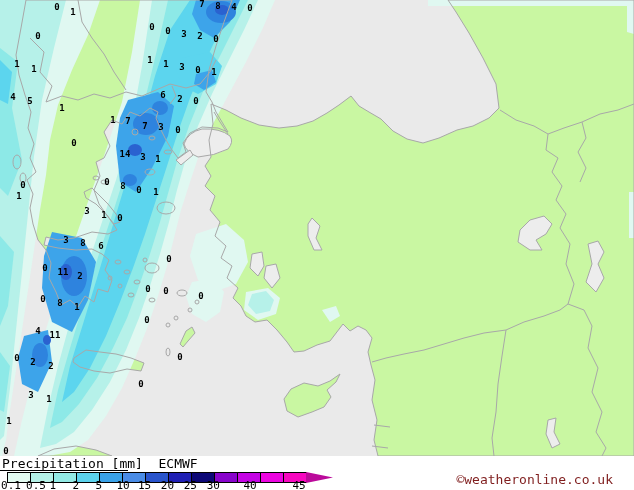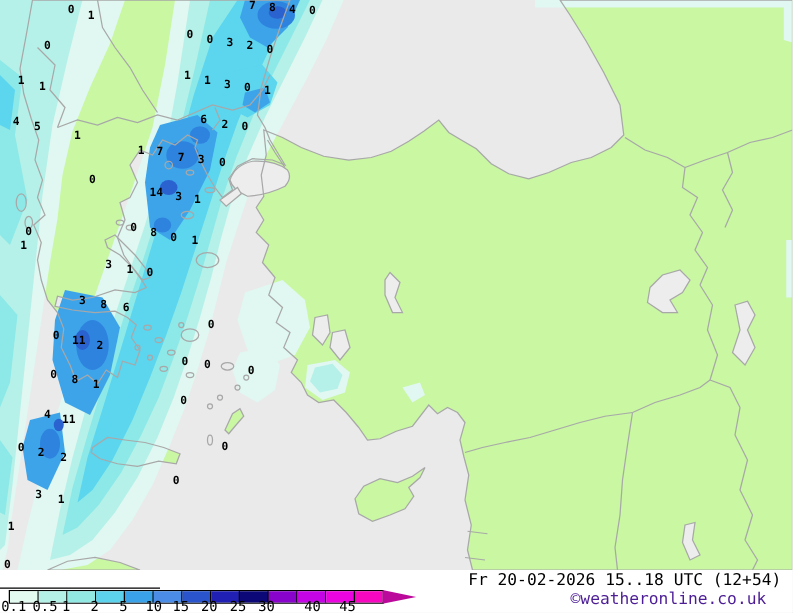--- a/index.html
+++ b/index.html
@@ -10,21 +10,21 @@
   .legend{position:absolute;left:0;top:456px;width:634px;height:34px;background:#ffffff;}
   .legend-title{position:absolute;left:2px;top:0px;font-size:13px;color:#000;white-space:nowrap;letter-spacing:0px;}
   .legend-underline{position:absolute;left:0;top:14px;width:128px;height:1px;background:#000;}
   .colorbar{position:absolute;left:7px;top:16px;width:298px;height:9px;border:1px solid #000;display:flex;}
   .colorbar .seg{height:100%;flex:1 1 auto;border-right:1px solid #000;}
   .colorbar .seg:last-child{border-right:none;}
   .scale-arrow{position:absolute;left:306px;top:15px;}
   .ticks{position:absolute;left:0;top:25px;width:340px;height:9px;}
   .ticks span{position:absolute;transform:translateX(-50%);font-size:11px;color:#000;top:0;line-height:9px;text-align:right;}
   .dt-text{position:absolute;right:9px;top:1px;font-size:13px;color:#000;white-space:nowrap;}
-  .cp-text{position:absolute;right:21px;top:16px;font-size:13px;color:#4c1d95;white-space:nowrap;}
+  .cp-text{position:absolute;right:21px;top:16px;font-size:13px;color:#7f1d1d;white-space:nowrap;}
   text.vlab{font-family:"DejaVu Sans Mono","Liberation Mono",monospace;font-size:9px;font-weight:bold;fill:#000;text-anchor:middle;}
 </style>
 </head>
 <body>
 
 <div class="stage">
 
   <div class="map">
     <svg width="634" height="456" viewBox="0 0 634 456">
       <defs>
@@ -232,20 +232,21 @@
           <text x="31" y="398" class="vlab" fill="#000000">3</text>
           <text x="49" y="402" class="vlab" fill="#000000">1</text>
           <text x="141" y="387" class="vlab" fill="#000000">0</text>
           <text x="9" y="424" class="vlab" fill="#000000">1</text>
           <text x="6" y="454" class="vlab" fill="#000000">0</text>
         </g>
     </svg>
   </div>
 
   <div class="legend">
+    <div class="legend-title"><span>Precipitation</span>&nbsp;<span>[mm]</span>&nbsp;&nbsp;<span>ECMWF</span></div>
     <div class="legend-underline"></div>
     <div class="colorbar" id="colorbar">
         <div class="seg" style="background: rgb(226, 250, 240);"></div>
         <div class="seg" style="background: rgb(180, 240, 230);"></div>
         <div class="seg" style="background: rgb(146, 233, 228);"></div>
         <div class="seg" style="background: rgb(92, 210, 236);"></div>
         <div class="seg" style="background: rgb(58, 162, 232);"></div>
         <div class="seg" style="background: rgb(74, 140, 230);"></div>
         <div class="seg" style="background: rgb(41, 84, 204);"></div>
         <div class="seg" style="background: rgb(32, 32, 180);"></div>
@@ -264,20 +265,19 @@
         <span style="left: 52.8462px;">1</span>
         <span style="left: 75.7692px;">2</span>
         <span style="left: 98.6923px;">5</span>
         <span style="left: 123px;">10</span>
         <span style="left: 144.538px;">15</span>
         <span style="left: 167.462px;">20</span>
         <span style="left: 190.385px;">25</span>
         <span style="left: 213.308px;">30</span>
         <span style="left: 236.231px; margin-top: 42px;">35</span>
         <span style="left: 250px;">40</span>
-        <span style="left: 278px;">45</span>
+        <span style="left: 299px;">45</span>
         <span style="left: 305px; margin-top: 44px;">50</span>
       </div>
-    <div class="dt-text">Fr 20-02-2026 15..18 UTC (12+54)</div>
     <div class="cp-text">©weatheronline.co.uk</div>
   </div>
 
 </div>
 
 </body></html>

